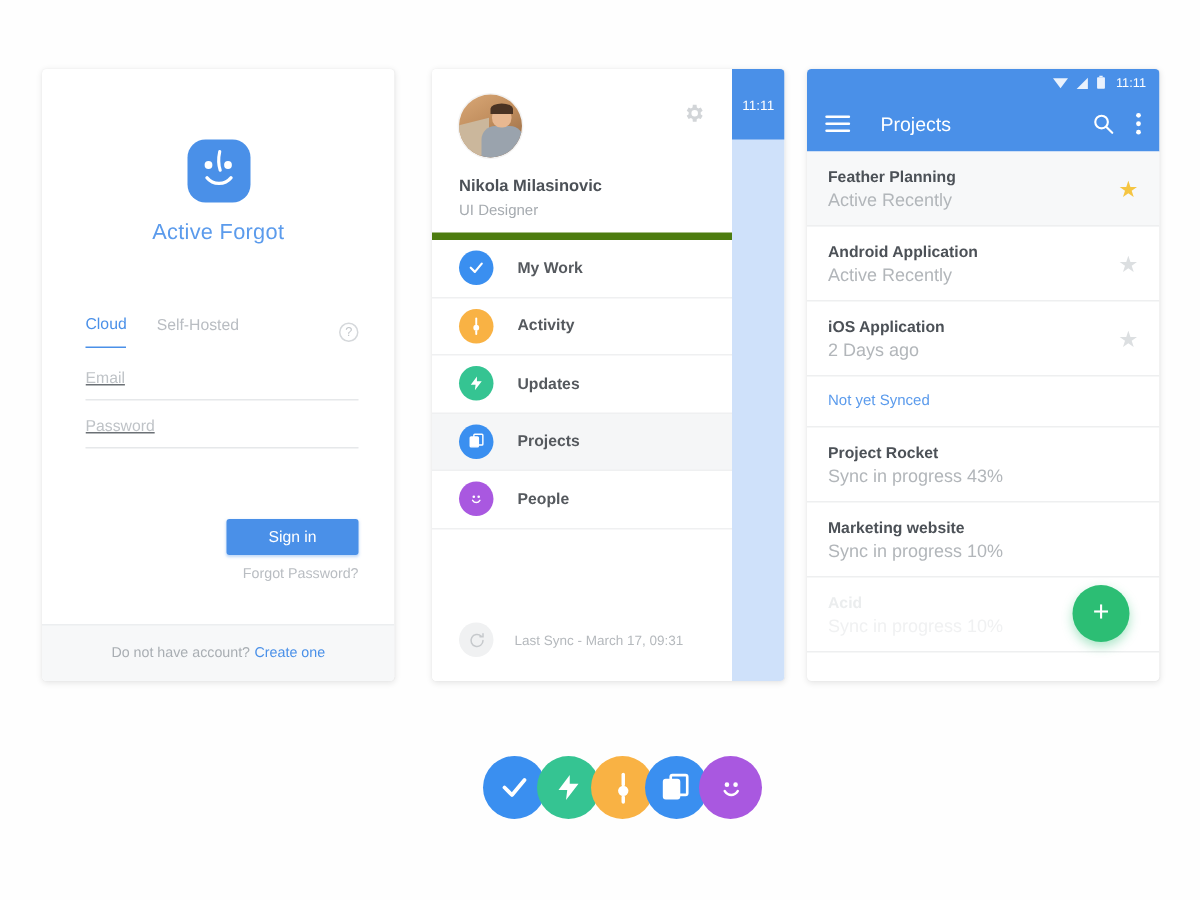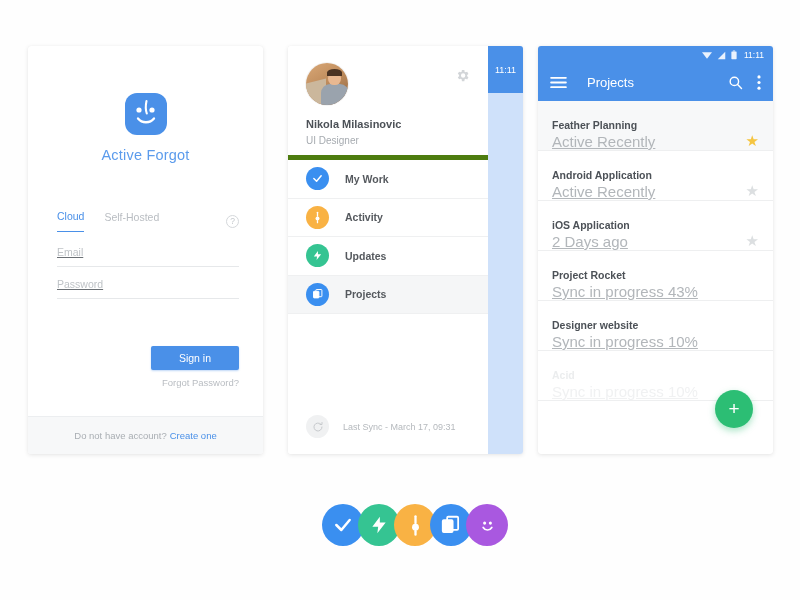--- a/index.html
+++ b/index.html
@@ -148,26 +148,26 @@
   .toolbar {
     height: 37px; background: #4a90e8; display: flex; align-items: center;
     padding: 0 12px; color: #fff;
   }
   .toolbar-title { margin-left: 20px; font-size: 13px; }
   .toolbar-spacer { flex: 1; }
   .tb-icon { cursor: pointer; margin-left: 14px; }
 
   .proj-row {
     height: 50px; padding: 0 14px; border-bottom: 1px solid #eeeff0;
-    display: flex; align-items: flex-end; cursor: pointer;
+    display: flex; align-items: center; cursor: pointer;
   }
   .proj-row.highlight { background: #f7f8f9; }
   .proj-texts { flex: 1; }
   .proj-title { font-size: 10.5px; color: #4c5157; font-weight: bold; }
-  .proj-sub { margin-top: 2px; font-size: 15px; color: #b2b6ba; text-decoration: underline; }
+  .proj-sub { margin-top: 2px; font-size: 12px; color: #b2b6ba; }
   .star { font-size: 15px; color: #dcdfe1; }
   .star.on { color: #f5c542; }
   .section-row {
     height: 34px; padding: 0 14px; display: flex; align-items: center;
     border-bottom: 1px solid #eeeff0;
     font-size: 10px; color: #5b9bec; cursor: pointer;
   }
   .faded .proj-title { color: #ebedee; }
   .faded .proj-sub { color: #f0f1f2; }
   .fab {
@@ -285,20 +285,30 @@
       <div class="menu-item selected">
         <div class="m-icon" style="background:#3a8ff0">
           <svg width="12" height="12" viewBox="0 0 20 20" fill="none" stroke="#fff" stroke-width="1.6">
               <rect x="6.5" y="2.5" width="10" height="12" rx="1"></rect>
               <rect x="2.5" y="5.5" width="9" height="11" rx="1" fill="#fff" stroke="#fff"></rect>
             </svg>
         </div>
         <div class="m-label">Projects</div>
       </div>
 
+      <div class="menu-item">
+        <div class="m-icon" style="background:#a958e0">
+          <svg width="13" height="13" viewBox="0 0 24 24" fill="#fff">
+              <circle cx="9" cy="9.5" r="1.6"></circle>
+              <circle cx="15" cy="9.5" r="1.6"></circle>
+              <path d="M7.5 14c1.2 1.8 3 2.7 4.5 2.7s3.3-.9 4.5-2.7" stroke="#fff" stroke-width="1.8" fill="none" stroke-linecap="round"></path>
+            </svg>
+        </div>
+        <div class="m-label">People</div>
+      </div>
 
       <div class="sync-row">
         <div class="sync-circle">
           <svg width="12" height="12" viewBox="0 0 24 24" fill="none" stroke="#c6c9cc" stroke-width="2" stroke-linecap="round">
             <path d="M20 12a8 8 0 11-2.5-5.8"></path>
               <polyline points="20,3 20,7 16,7"></polyline>
           </svg>
         </div>
         <div class="sync-text">Last Sync -  March 17, 09:31</div>
       </div>
@@ -360,31 +370,32 @@
     </div>
 
     <div class="proj-row">
       <div class="proj-texts">
         <div class="proj-title">iOS Application</div>
         <div class="proj-sub">2 Days ago</div>
       </div>
       <div class="star">★</div>
     </div>
 
+    <div class="section-row">Not yet Synced</div>
 
     <div class="proj-row">
       <div class="proj-texts">
         <div class="proj-title">Project Rocket</div>
         <div class="proj-sub">Sync in progress 43%</div>
       </div>
     </div>
 
     <div class="proj-row">
       <div class="proj-texts">
-        <div class="proj-title">Designer website</div>
+        <div class="proj-title">Marketing website</div>
         <div class="proj-sub">Sync in progress 10%</div>
       </div>
     </div>
 
     <div class="proj-row faded">
       <div class="proj-texts">
         <div class="proj-title">Acid</div>
         <div class="proj-sub">Sync in progress 10%</div>
       </div>
     </div>

